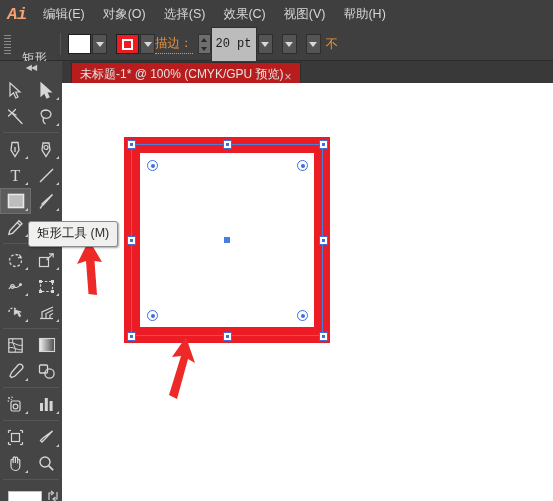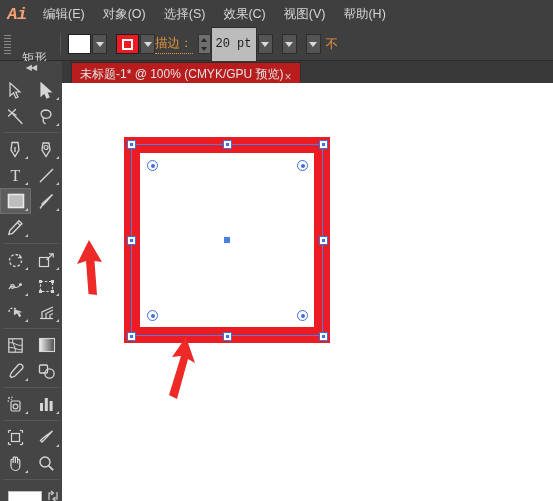--- a/index.html
+++ b/index.html
@@ -562,20 +562,24 @@
       </div>
     <div class="radwidget" style="left:85px;  top:227px;">
         <i></i>
       </div>
     <div class="radwidget" style="left:235px; top:227px;">
         <i></i>
       </div>
 
   </div>
 
+  <div class="tooltip">
+    <span>矩形工具</span>
+    <span class="key">(M)</span>
+  </div>
 
   <svg class="anno" style="left:72px; top:240px;" width="40" height="55" viewBox="0 0 40 55">
     <path d="M17 0 L30 22 L22.5 21 L25 55 L16.5 54 L14 21 L5 24 Z" fill="#ee2a28"></path>
   </svg>
 
   <svg class="anno" style="left:155px; top:337px;" width="46" height="62" viewBox="0 0 46 62">
     <path d="M31 0 L40 26 L33 22 L22 62 L14 58 L26 19 L17 20 Z" fill="#ee2a28"></path>
   </svg>
 
 </div>

